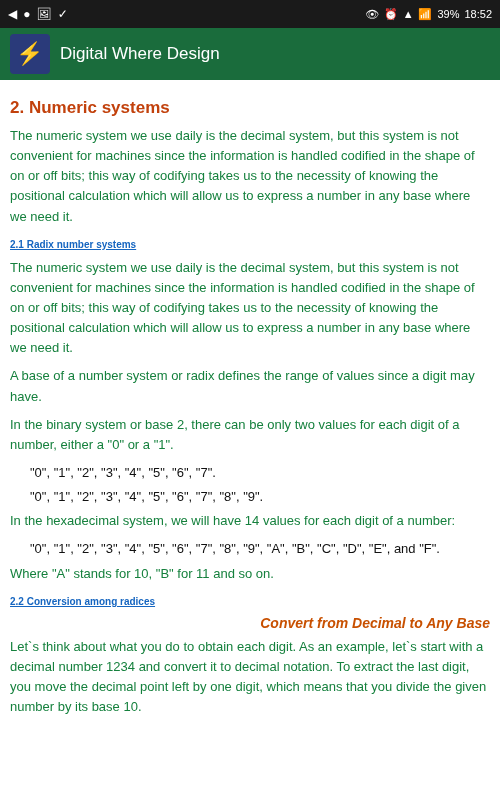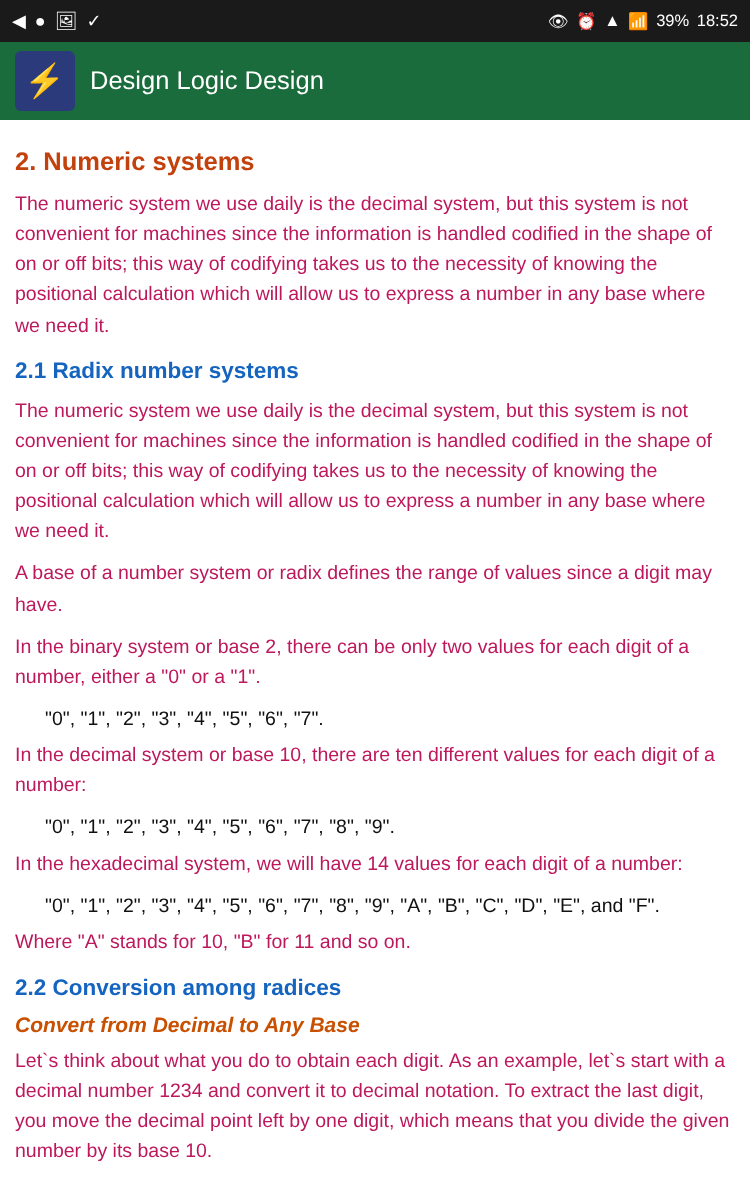--- a/index.html
+++ b/index.html
@@ -70,38 +70,39 @@
 
     .section-title {
       color: #c2410c;
       font-size: 17px;
       font-weight: bold;
       margin: 10px 0 8px 0;
     }
 
     .sub-section-title {
       color: #1565c0;
-      font-size: 15px;
+      font-size: 10px;
       font-weight: bold;
       margin: 12px 0 8px 0;
+      text-decoration: underline;
     }
 
     .para {
-      color: #be185d;
+      color: #15803d;
       font-size: 13px;
       line-height: 1.55;
       margin-bottom: 8px;
     }
 
     .italic-heading {
       color: #c85000;
       font-style: italic;
       font-size: 14px;
       font-weight: bold;
-      text-align: left;
+      text-align: right;
       margin: 8px 0 6px 0;
     }
 
     .indented {
       margin-left: 20px;
       margin-top: 4px;
       margin-bottom: 4px;
       font-size: 13px;
       line-height: 1.55;
     }
@@ -123,40 +124,39 @@
     <span>📶</span>
     <span>39%</span>
     <span>18:52</span>
   </div>
 </div>
 
 <div class="app-bar">
   <div class="app-icon">
     <span style="color:#7af;font-size:22px;">⚡</span>
   </div>
-  <span class="app-title">Design Logic Design</span>
+  <span class="app-title">Digital Where Design</span>
 </div>
 
 <div class="content">
 
   <div class="section-title">2. Numeric systems</div>
 
   <p class="para">The numeric system we use daily is the decimal system, but this system is not convenient for machines since the information is handled codified in the shape of on or off bits; this way of codifying takes us to the necessity of knowing the positional calculation which will allow us to express a number in any base where we need it.</p>
 
   <div class="sub-section-title">2.1 Radix number systems</div>
 
   <p class="para">The numeric system we use daily is the decimal system, but this system is not convenient for machines since the information is handled codified in the shape of on or off bits; this way of codifying takes us to the necessity of knowing the positional calculation which will allow us to express a number in any base where we need it.</p>
 
   <p class="para">A base of a number system or radix defines the range of values since a digit may have.</p>
 
   <p class="para">In the binary system or base 2, there can be only two values for each digit of a number, either a "0" or a "1".</p>
 
   <p class="indented">"0", "1", "2", "3", "4", "5", "6", "7".</p>
 
-  <p class="para">In the decimal system or base 10, there are ten different values for each digit of a number:</p>
   <p class="indented">"0", "1", "2", "3", "4", "5", "6", "7", "8", "9".</p>
 
   <p class="para">In the hexadecimal system, we will have 14 values for each digit of a number:</p>
   <p class="indented">"0", "1", "2", "3", "4", "5", "6", "7", "8", "9", "A", "B", "C", "D", "E", and "F".</p>
 
   <p class="para">Where "A" stands for 10, "B" for 11 and so on.</p>
 
   <div class="sub-section-title">2.2 Conversion among radices</div>
 
   <div class="italic-heading">Convert from Decimal to Any Base</div>

